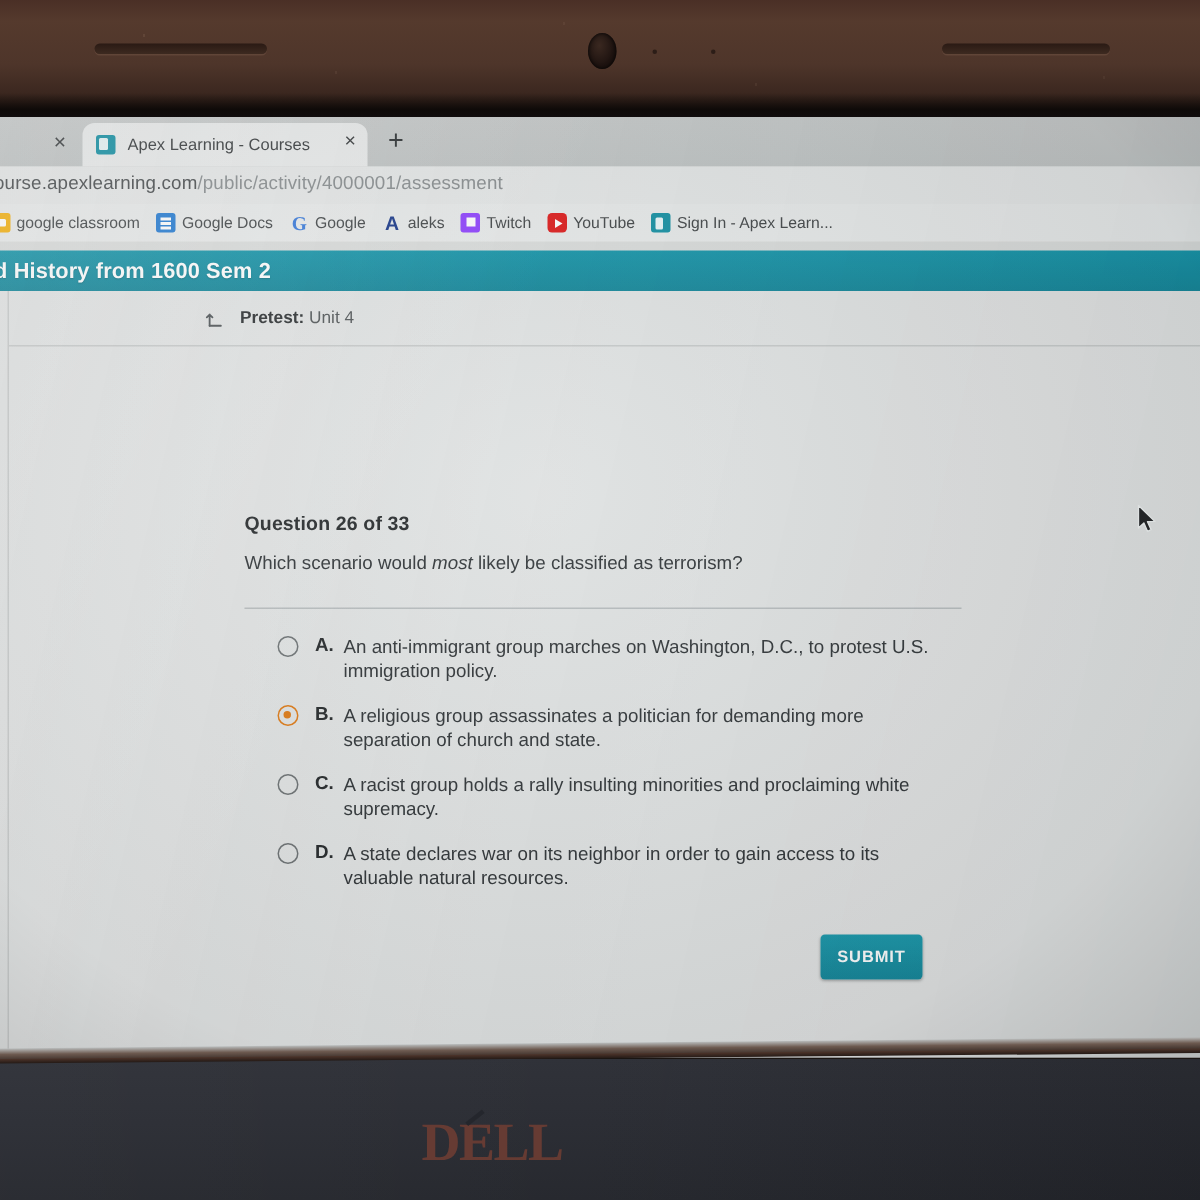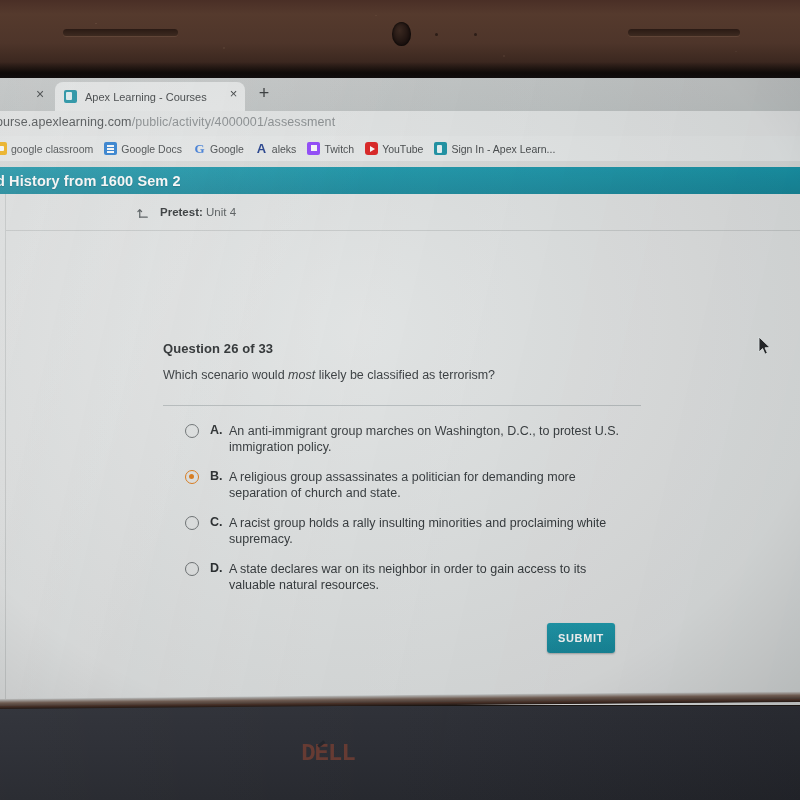--- a/index.html
+++ b/index.html
@@ -225,22 +225,22 @@
     position:absolute;inset:0;
     background:linear-gradient(98deg, rgba(255,255,255,.035) 0%, rgba(255,255,255,.012) 55%, rgba(0,0,0,.10) 100%);
   }
   .deck-top-line{
     position:absolute;left:0;top:0;width:800px;height:3px;
     background:linear-gradient(180deg,#4d342a,#241a16);
     transform:skewY(-0.5deg);transform-origin:left top;
   }
   .dell{
     position:absolute;left:0;top:740px;width:656px;text-align:center;
-    font-family:Liberation Mono, monospace;
-    font-size:24px;font-weight:700;letter-spacing:-1px;
+    font-family:Liberation Serif, serif;
+    font-size:36px;font-weight:700;letter-spacing:-1px;
     color:#6d3d33;opacity:.9;
   }
   .dell .o{display:inline-block;position:relative;}
   .dell .o:after{
     content:"";position:absolute;left:22%;top:18%;width:62%;height:2.5px;
     background:#24262c;transform:rotate(-38deg);transform-origin:left center;
   }
   .glare{
     position:absolute;left:0;top:78px;width:800px;height:627px;pointer-events:none;
     background:linear-gradient(116deg, rgba(255,255,255,.14) 0%, rgba(255,255,255,.0) 38%);

